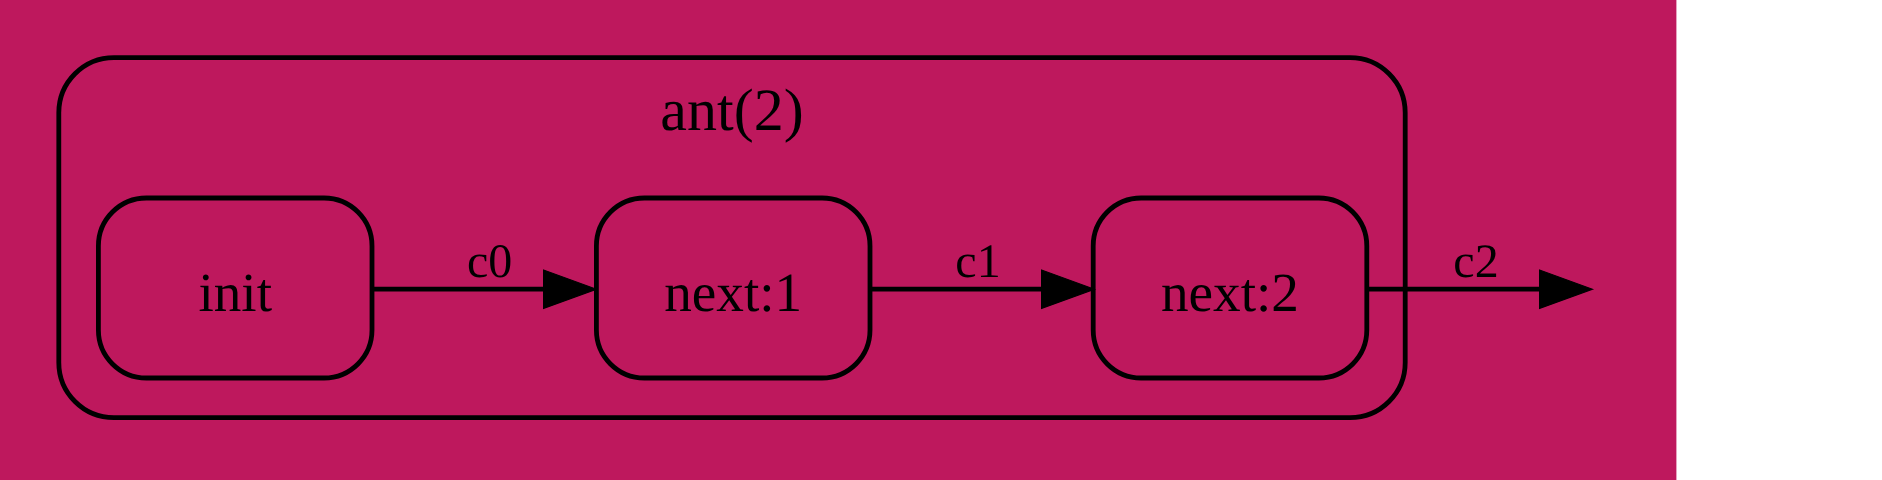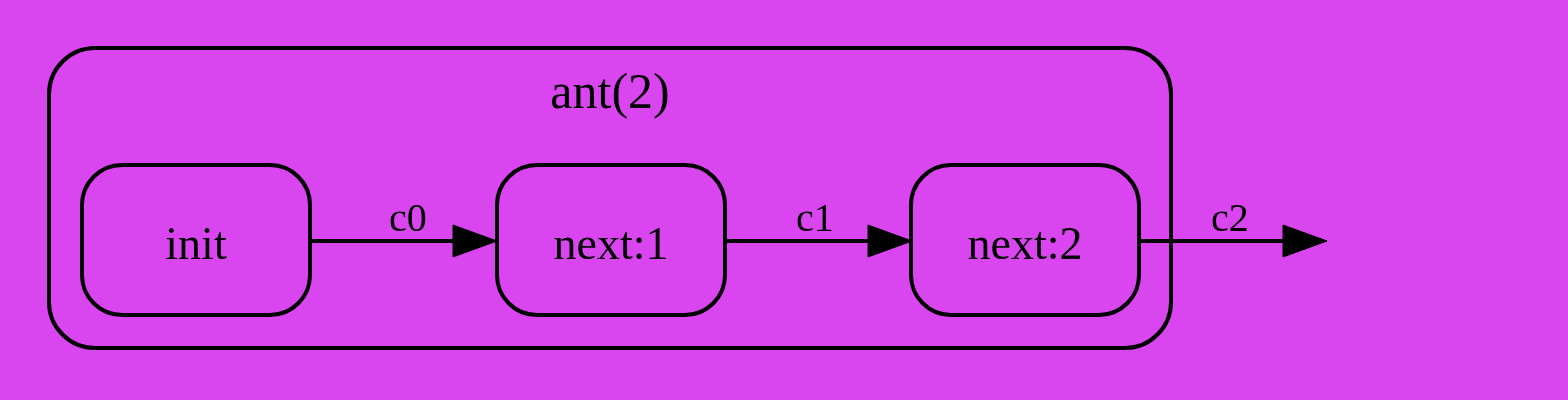--- a/index.html
+++ b/index.html
@@ -2,23 +2,23 @@
 <html><head>
 <meta charset="utf-8">
 <style>
   html, body {
     margin: 0;
     padding: 0;
     background: #ffffff;
   }
   .canvas {
     position: relative;
-    width: 1568px;
+    width: 1397px;
     height: 400px;
-    background: #d946ef;
+    background: #be185d;
     overflow: hidden;
   }
   svg {
     display: block;
   }
   .shape {
     fill: none;
     stroke: #000000;
     stroke-width: 4;
   }

